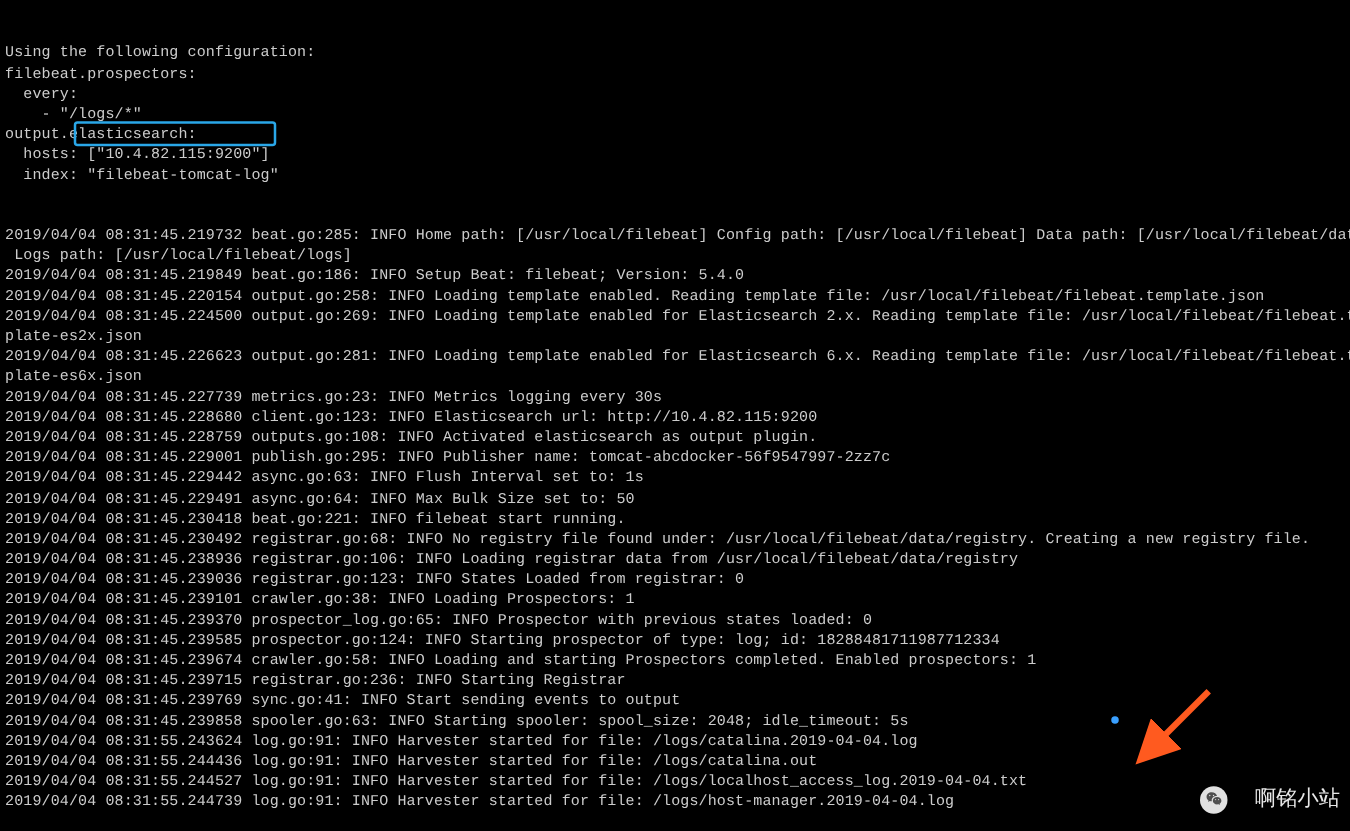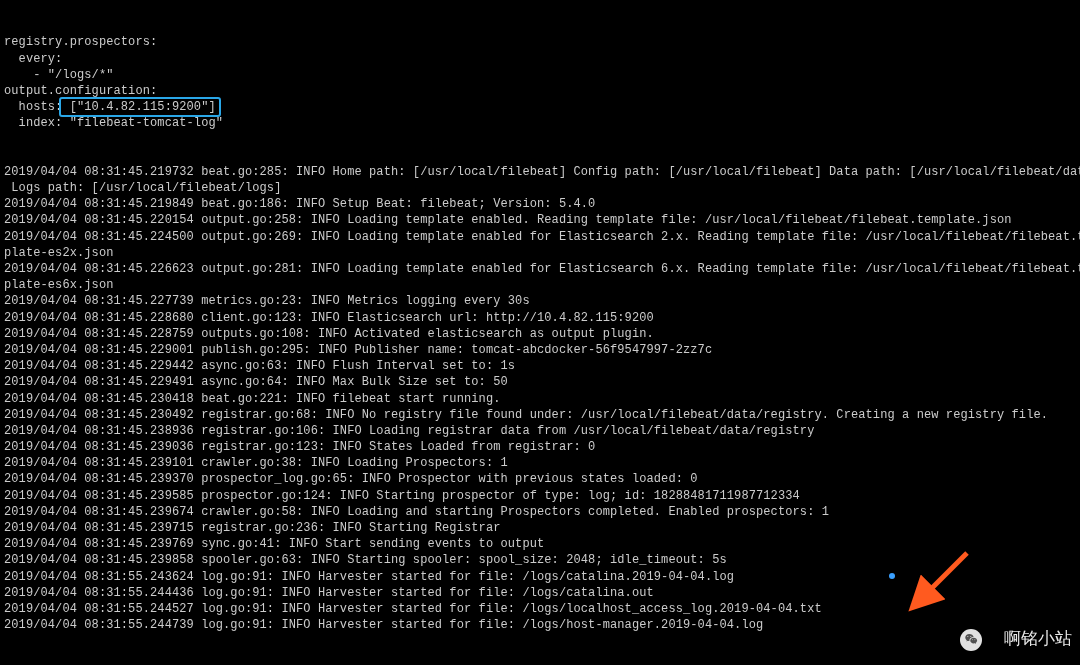--- a/index.html
+++ b/index.html
@@ -66,21 +66,21 @@
     background: #3aa0ff;
     right: 185px;
     bottom: 86px;
     pointer-events: none;
   }
 </style>
 </head>
 <body>
 
 <div class="terminal">
-  <div id="cfg"><div class="line">registry.prospectors:</div><div class="line">  every:</div><div class="line">    - "/logs/*"</div><div class="line">output.configuration:</div><div class="line">  hosts: ["10.4.82.115:9200"]</div><div class="line">  index: "filebeat-tomcat-log"</div></div>
+  <div id="cfg"><div class="line">Using the following configuration:</div><div class="line">filebeat.prospectors:</div><div class="line">  every:</div><div class="line">    - "/logs/*"</div><div class="line">output.elasticsearch:</div><div class="line">  hosts: ["10.4.82.115:9200"]</div><div class="line">  index: "filebeat-tomcat-log"</div></div>
   <div id="logs"><div class="line">2019/04/04 08:31:45.219732 beat.go:285: INFO Home path: [/usr/local/filebeat] Config path: [/usr/local/filebeat] Data path: [/usr/local/filebeat/data]</div><div class="line"> Logs path: [/usr/local/filebeat/logs]</div><div class="line">2019/04/04 08:31:45.219849 beat.go:186: INFO Setup Beat: filebeat; Version: 5.4.0</div><div class="line">2019/04/04 08:31:45.220154 output.go:258: INFO Loading template enabled. Reading template file: /usr/local/filebeat/filebeat.template.json</div><div class="line">2019/04/04 08:31:45.224500 output.go:269: INFO Loading template enabled for Elasticsearch 2.x. Reading template file: /usr/local/filebeat/filebeat.tem</div><div class="line">plate-es2x.json</div><div class="line">2019/04/04 08:31:45.226623 output.go:281: INFO Loading template enabled for Elasticsearch 6.x. Reading template file: /usr/local/filebeat/filebeat.tem</div><div class="line">plate-es6x.json</div><div class="line">2019/04/04 08:31:45.227739 metrics.go:23: INFO Metrics logging every 30s</div><div class="line">2019/04/04 08:31:45.228680 client.go:123: INFO Elasticsearch url: http://10.4.82.115:9200</div><div class="line">2019/04/04 08:31:45.228759 outputs.go:108: INFO Activated elasticsearch as output plugin.</div><div class="line">2019/04/04 08:31:45.229001 publish.go:295: INFO Publisher name: tomcat-abcdocker-56f9547997-2zz7c</div><div class="line">2019/04/04 08:31:45.229442 async.go:63: INFO Flush Interval set to: 1s</div><div class="line">2019/04/04 08:31:45.229491 async.go:64: INFO Max Bulk Size set to: 50</div><div class="line">2019/04/04 08:31:45.230418 beat.go:221: INFO filebeat start running.</div><div class="line">2019/04/04 08:31:45.230492 registrar.go:68: INFO No registry file found under: /usr/local/filebeat/data/registry. Creating a new registry file.</div><div class="line">2019/04/04 08:31:45.238936 registrar.go:106: INFO Loading registrar data from /usr/local/filebeat/data/registry</div><div class="line">2019/04/04 08:31:45.239036 registrar.go:123: INFO States Loaded from registrar: 0</div><div class="line">2019/04/04 08:31:45.239101 crawler.go:38: INFO Loading Prospectors: 1</div><div class="line">2019/04/04 08:31:45.239370 prospector_log.go:65: INFO Prospector with previous states loaded: 0</div><div class="line">2019/04/04 08:31:45.239585 prospector.go:124: INFO Starting prospector of type: log; id: 18288481711987712334</div><div class="line">2019/04/04 08:31:45.239674 crawler.go:58: INFO Loading and starting Prospectors completed. Enabled prospectors: 1</div><div class="line">2019/04/04 08:31:45.239715 registrar.go:236: INFO Starting Registrar</div><div class="line">2019/04/04 08:31:45.239769 sync.go:41: INFO Start sending events to output</div><div class="line">2019/04/04 08:31:45.239858 spooler.go:63: INFO Starting spooler: spool_size: 2048; idle_timeout: 5s</div><div class="line">2019/04/04 08:31:55.243624 log.go:91: INFO Harvester started for file: /logs/catalina.2019-04-04.log</div><div class="line">2019/04/04 08:31:55.244436 log.go:91: INFO Harvester started for file: /logs/catalina.out</div><div class="line">2019/04/04 08:31:55.244527 log.go:91: INFO Harvester started for file: /logs/localhost_access_log.2019-04-04.txt</div><div class="line">2019/04/04 08:31:55.244739 log.go:91: INFO Harvester started for file: /logs/host-manager.2019-04-04.log</div></div>
 </div>
 
 <div class="highlight-box"></div>
 
 <svg class="arrow" width="70" height="70" viewBox="0 0 70 70">
   <defs>
     <marker id="ah" markerWidth="7" markerHeight="7" refX="4" refY="3.5" orient="auto">
       <polygon points="0 0, 7 3.5, 0 7" fill="#ff5a1f"></polygon>
     </marker>

